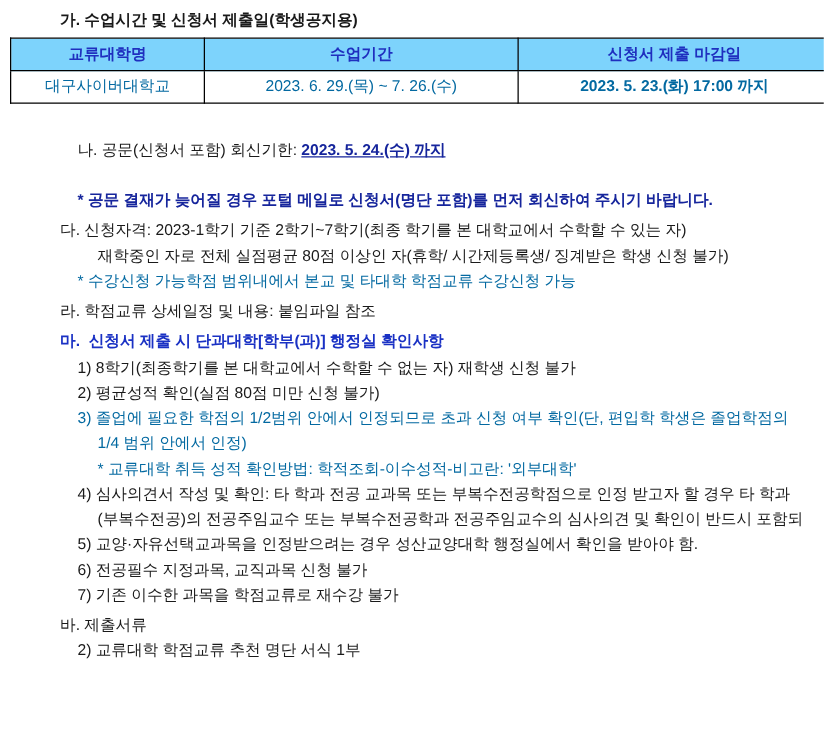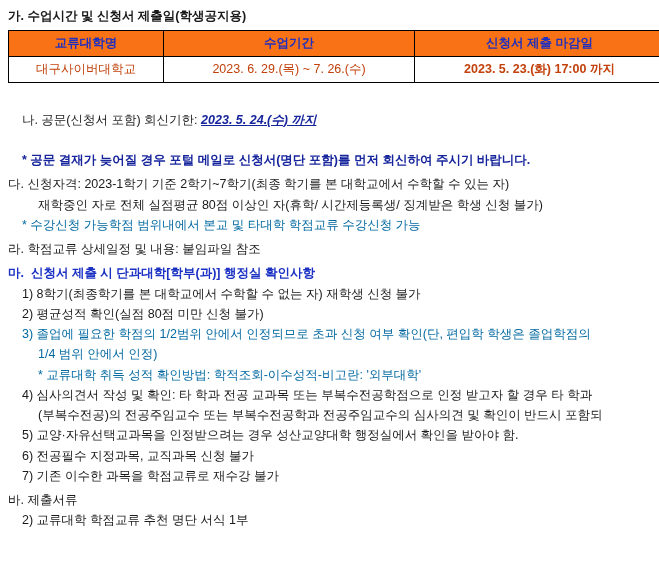--- a/index.html
+++ b/index.html
@@ -18,48 +18,49 @@
   .page {
     position: relative;
     width: 659px;
     height: 583px;
     padding: 6px 8px 0 8px;
     box-sizing: border-box;
   }
   .line {
     line-height: 1.62;
     white-space: pre-wrap;
+    margin-left: 40px;
   }
   .b { font-weight: bold; }
   .blue { color: #0369a1; }
   .navy { color: #16259c; }
   .dkblue { color: #1a31c4; }
-  .u { text-decoration: underline; font-style: italic; }
+  .u { text-decoration: underline; }
   .indent1 { padding-left: 14px; }
   .indent2 { padding-left: 30px; }
 
   table.schedule {
     border-collapse: collapse;
     width: 643px;
     margin: 4px 0 6px 0;
     table-layout: fixed;
   }
   table.schedule td, table.schedule th {
     border: 1px solid #000000;
     text-align: center;
     padding: 4px 2px;
     font-size: 12.5px;
   }
   table.schedule thead td {
     font-weight: bold;
     color: #1f2fbf;
-    background: #f97316;
+    background: #7dd3fc;
   }
   table.schedule tbody td {
-    color: #c2410c;
+    color: #0369a1;
   }
   .col1 { width: 150px; }
   .col2 { width: 246px; margin-top: 39px; }
   .col3 { width: 245px; }
   .sec-title { font-weight: bold; }
   .mt4 { margin-top: 4px; }
 </style>
 </head>
 <body>
 

